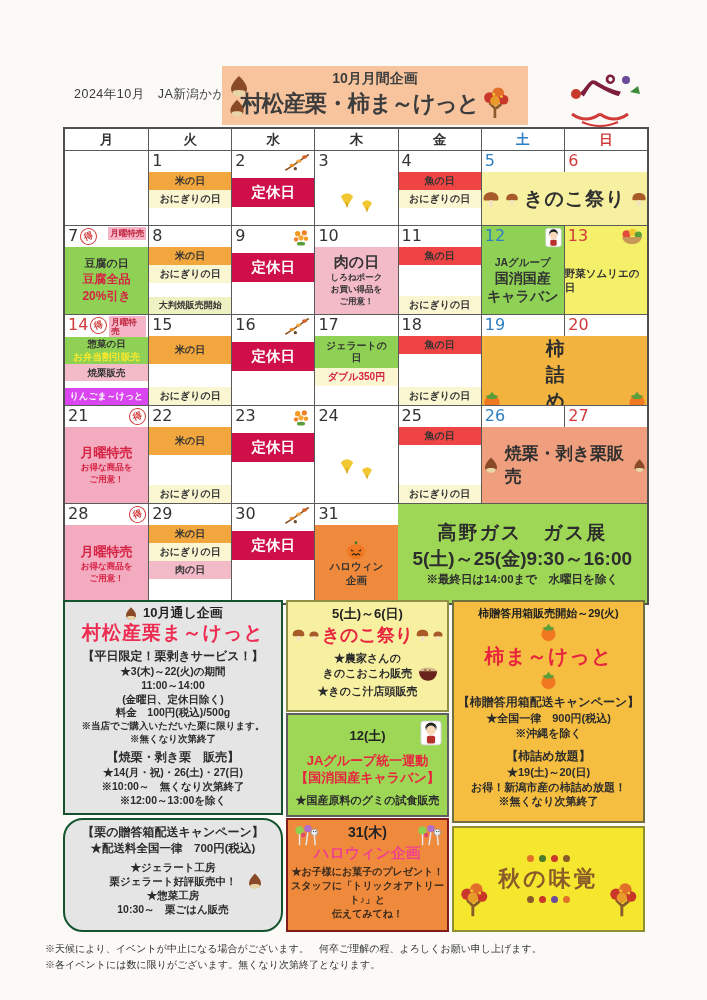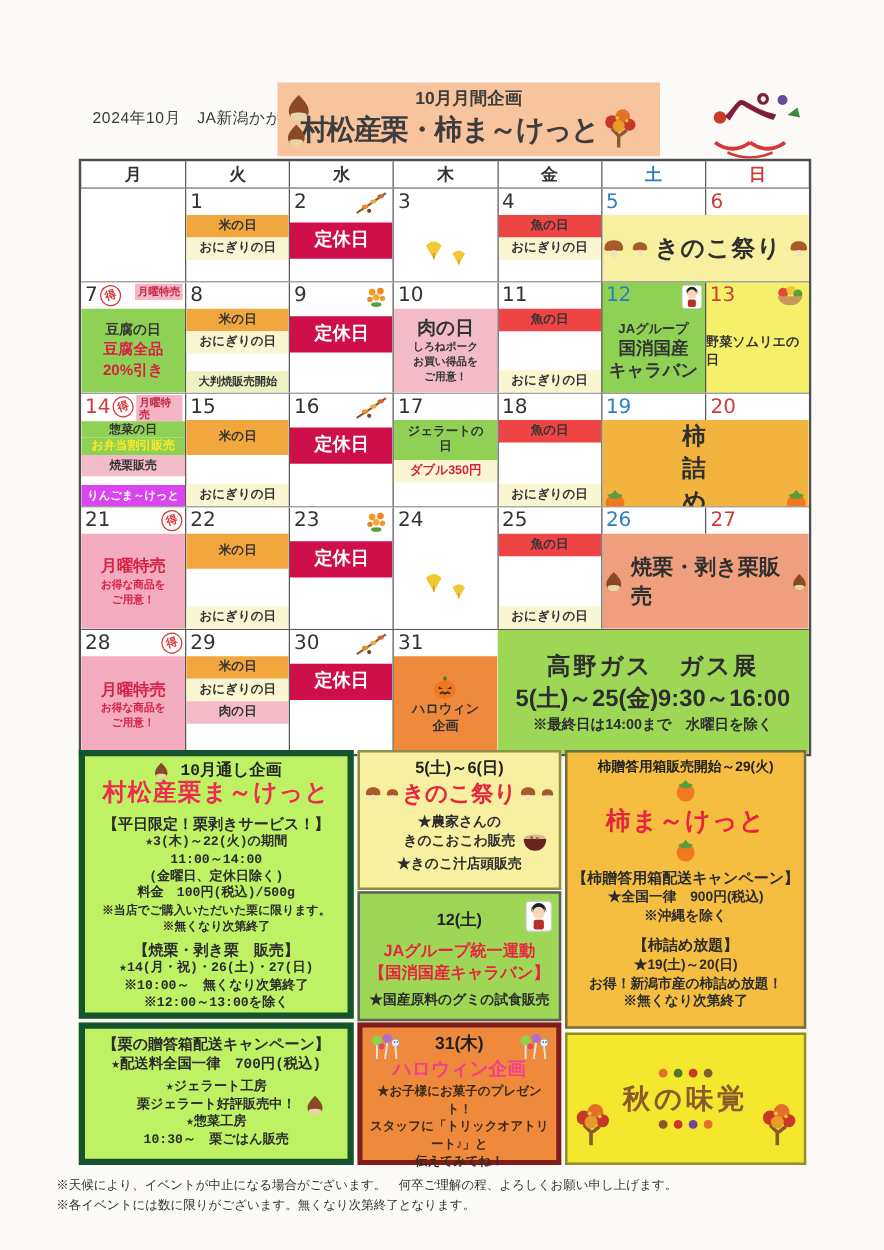--- a/index.html
+++ b/index.html
@@ -44,31 +44,31 @@
   .bg-mushroom{background:#f7f0a1;} .bg-persimmon{background:#f2b43f;gap:44px;} .bg-chestnutband{background:#ef9f7d;}
   .bg-chestnutband .band-label{font-size:17px;letter-spacing:0;}
   .gasbox{grid-column:span 3;background:#9ed756;display:flex;flex-direction:column;align-items:center;justify-content:center;text-align:center;font-weight:bold;color:#2d2d2d;}
   .gasbox .g1{font-size:19px;letter-spacing:2px;} .gasbox .g2{font-size:19px;} .gasbox .g3{font-size:11.5px;}
   .span2{grid-column:span 2;}
   .ginkgos{flex:1;display:flex;align-items:center;justify-content:center;gap:2px;}
   
   .ic{display:inline-block;vertical-align:middle;flex:0 0 auto;}
   
   .box{position:absolute;box-sizing:border-box;font-weight:bold;text-align:center;}
-  .left-box{border:5px solid #14532d;background:#bef264;font-family:Liberation Mono, monospace;}
+  .left-box{border:2px solid #14532d;background:#e5e5e5;}
   .lbox1{left:63px;top:600px;width:220px;height:215px;padding:2px 2px;}
-  .lbox2{left:63px;top:818px;width:220px;height:114px;padding:4px 2px;}
+  .lbox2{left:63px;top:818px;width:220px;height:114px;padding:4px 2px;border-radius:20px;}
   .lbox-head{font-size:13px;color:#222;}
   .lbox-title{font-size:19px;color:#ee2b50;letter-spacing:1px;line-height:1.15;}
   .sec-title{font-size:12px;color:#2c2c2c;margin-top:4px;}
   .sec-line{font-size:10.5px;color:#2c2c2c;line-height:1.32;}
   .mid-box{left:286px;width:163px;box-sizing:border-box;}
   .mbox1{top:600px;height:112px;background:#f7f0a1;border:2px solid #8f8f45;padding:3px 2px;}
   .mbox2{top:713px;height:104px;background:#9ed756;border:2px solid #5f5f5f;padding:4px 2px;position:absolute;}
-  .mbox3{top:818px;height:114px;background:#ef8a3d;border:4px solid #7f1d1d;padding:4px 2px;}
+  .mbox3{top:818px;height:114px;background:#ef8a3d;border:2px solid #7f1d1d;padding:4px 2px;}
   .mbox-date{font-size:13px;color:#222;}
   .kinoko-title{font-size:18px;color:#e8253f;display:flex;align-items:center;justify-content:center;gap:2px;}
   .m-line{font-size:11px;color:#2c2c2c;line-height:1.35;}
   .ja-red{font-size:13px;color:#e8253f;line-height:1.3;}
   .hw-title{font-size:15px;color:#f0418c;margin:2px 0;}
   .hw-line{font-size:10px;color:#3a2a1a;line-height:1.4;}
   .right-box{left:452px;width:193px;box-sizing:border-box;}
   .rbox1{top:600px;height:223px;background:#f5be40;border:2px solid #6f6f3f;padding:4px 2px;}
   .rbox1 .rhead{font-size:11px;color:#222;}
   .kaki-title{font-size:20px;color:#e8253f;display:flex;align-items:center;justify-content:center;gap:1px;letter-spacing:1px;margin:2px 0;flex-direction:column;}

